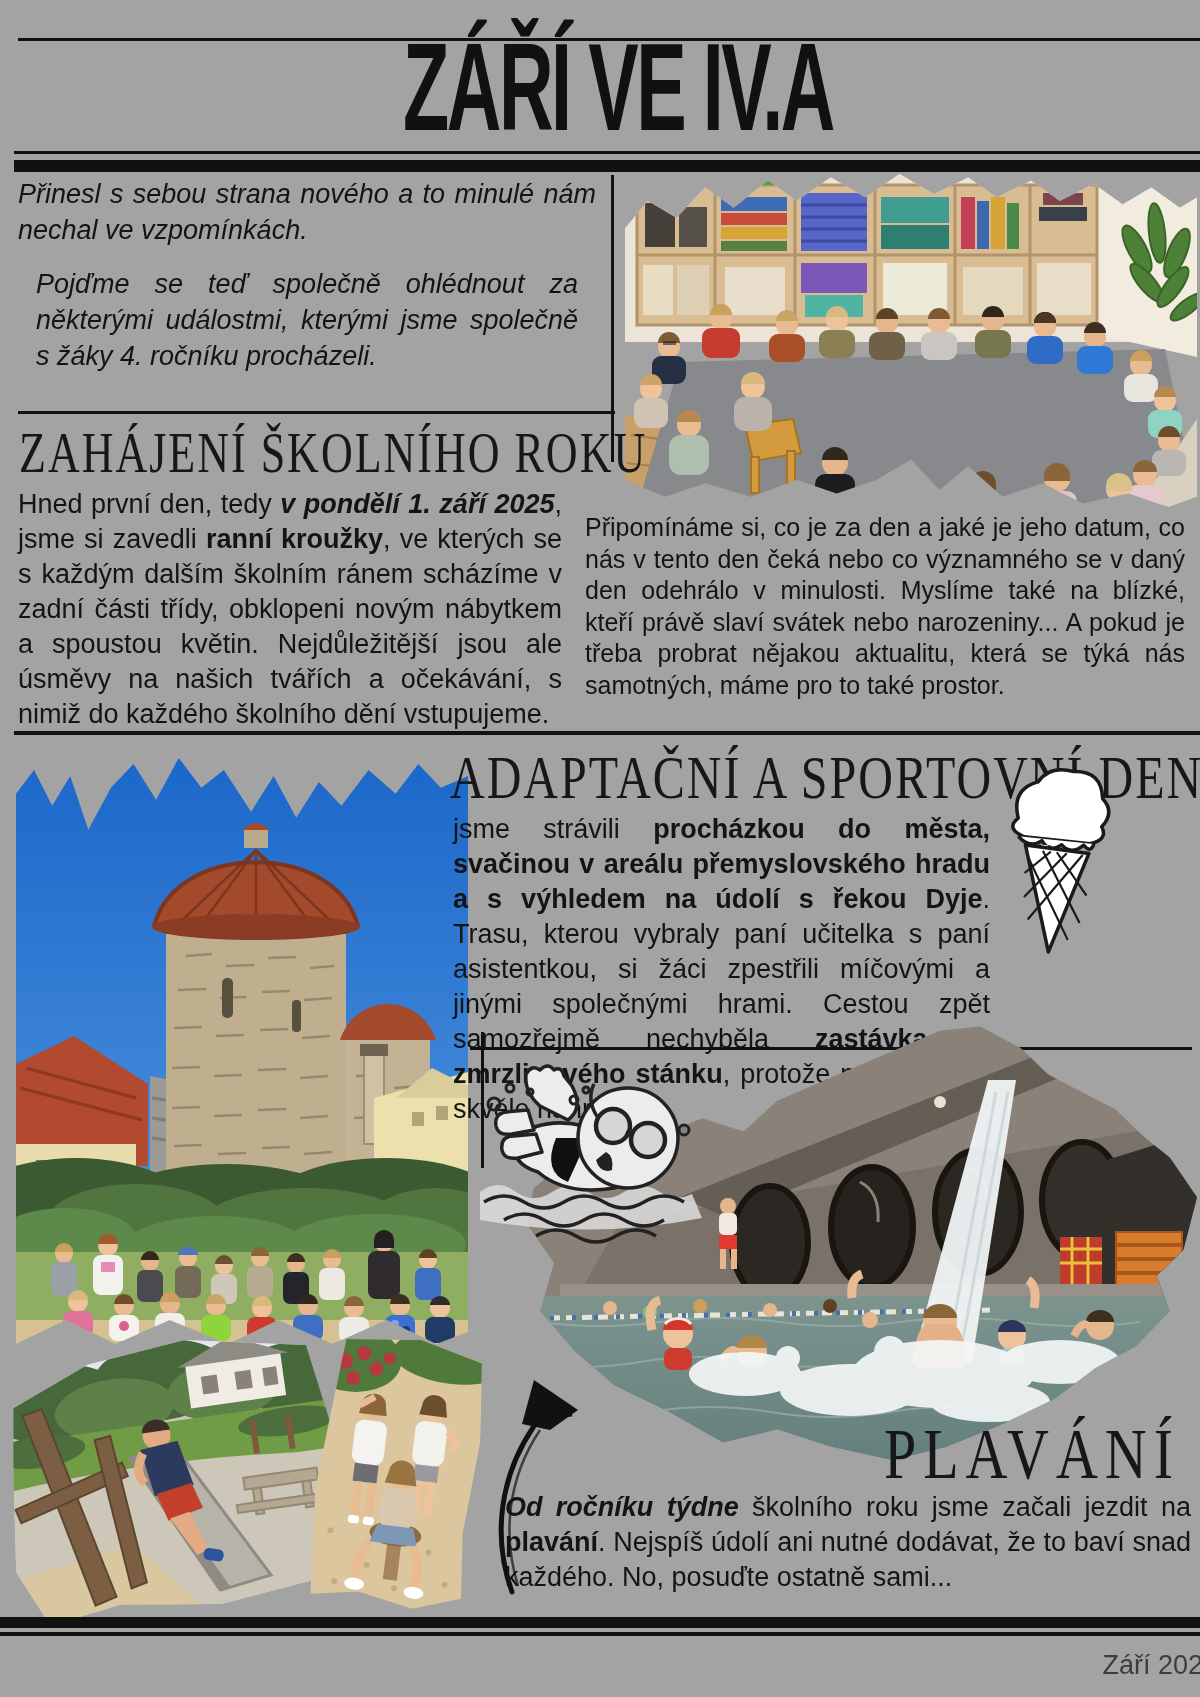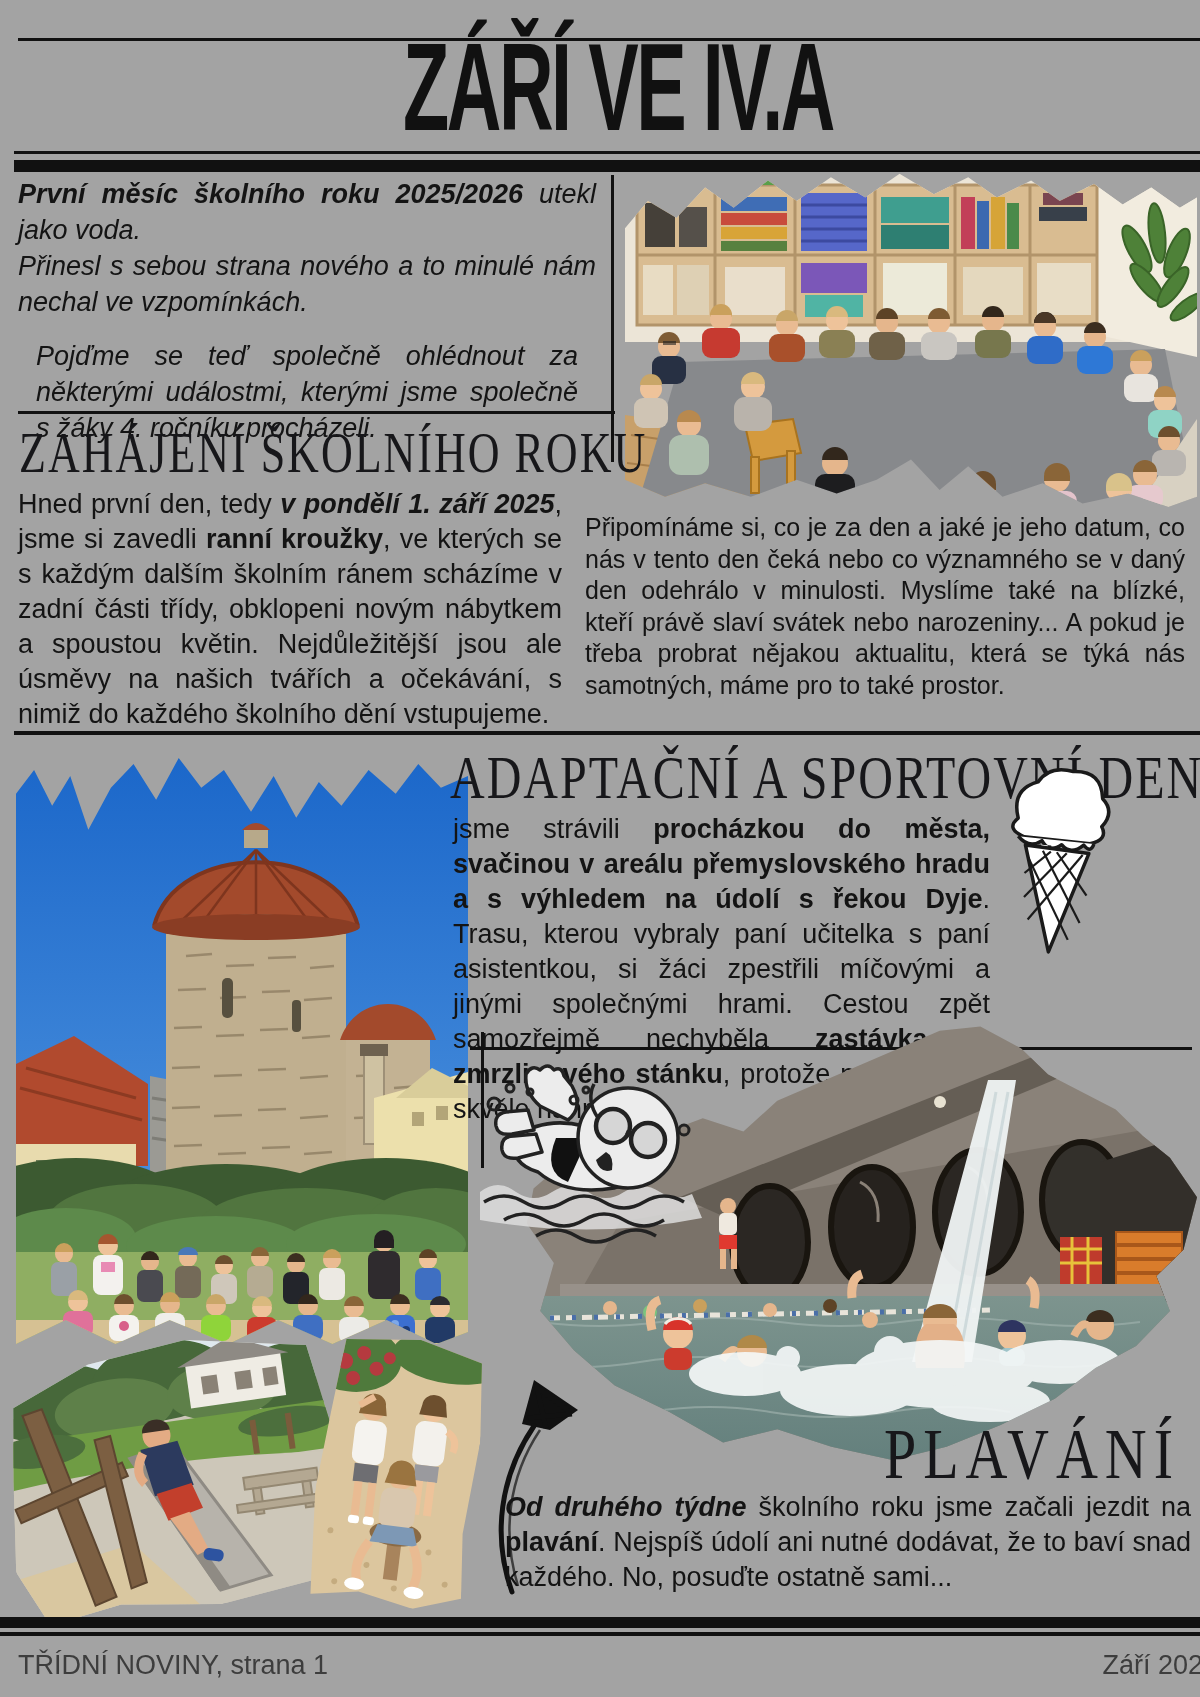--- a/index.html
+++ b/index.html
@@ -38,21 +38,20 @@
 <body>
 
 <div class="page">
 
   <div class="rule" style="left:18px;right:18px;top:38px;height:3px;"></div>
   <div class="masthead-title">ZÁŘÍ VE IV.A</div>
   <div class="rule" style="left:14px;right:14px;top:151px;height:3px;"></div>
   <div class="rule" style="left:14px;right:14px;top:160px;height:12px;"></div>
 
   <div class="bodytxt" style="left:18px;top:176px;width:578px;line-height:36px;">
-    <p style="margin:0;"><span class="b i">První měsíc školního roku 2025/2026</span><span class="i"> utekl jako voda.</span></p>
     <p style="margin:0;"><span class="i">Přinesl s sebou strana nového a to minulé nám nechal ve vzpomínkách.</span></p>
     <p style="margin:18px;"><span class="i">Pojďme se teď společně ohlédnout za některými událostmi, kterými jsme společně s žáky 4. ročníku procházeli.</span></p>
   </div>
   <div class="rule" style="left:611px;top:175px;width:2.5px;height:287px;"></div>
   <div class="rule" style="left:18px;top:411px;width:597px;height:2.5px;"></div>
 
   <div class="photo clip-classroom" role="img" style="left:625px;top:167px;width:572px;height:340px;" aria-label="Žáci sedící v kruhu ve třídě">
     <svg viewBox="0 0 572 340" preserveAspectRatio="none">
       <rect x="0" y="0" width="572" height="175" fill="#ece5d7"></rect>
       <polygon points="460,0 572,0 572,190 460,165" fill="#f2ecdf"></polygon>
@@ -772,20 +771,19 @@
   <div class="abs" role="img" style="left:478px;top:1358px;width:132px;height:242px;" aria-label="šipka">
     <svg viewBox="0 0 132 242">
       <polygon points="56,22 100,52 72,72 44,66" fill="#111"></polygon>
       <path d="M60,30 L92,54 M50,60 L94,56 M58,26 L68,70" stroke="#111" stroke-width="5" fill="none"></path>
       <path d="M56,68 C22,118 14,178 34,234" stroke="#111" stroke-width="5" fill="none" stroke-linecap="round"></path>
       <path d="M62,72 C30,120 24,176 40,228" stroke="#111" stroke-width="2.5" fill="none" opacity=".7"></path>
     </svg>
   </div>
 
   <div class="display" style="left:800px;top:1412px;width:380px;text-align:right;font-size:58px;letter-spacing:7px;transform:scale(1,1.25);transform-origin:right top;">PLAVÁNÍ</div>
-  <div class="bodytxt" style="left:505px;top:1490px;width:686px;"><span class="b i">Od druhého týdne</span><span> školního roku jsme začali jezdit na </span><span class="b">plavání</span><span>. Nejspíš údolí ani nutné dodávat, že to baví snad každého. No, posuďte ostatně sami...</span></div>
+  <div class="bodytxt" style="left:505px;top:1490px;width:686px;"><span class="b i">Od ročníku týdne</span><span> školního roku jsme začali jezdit na </span><span class="b">plavání</span><span>. Nejspíš údolí ani nutné dodávat, že to baví snad každého. No, posuďte ostatně sami...</span></div>
 
   <div class="rule" style="left:0;right:16px;top:1617px;height:11px;"></div>
   <div class="rule" style="left:0;right:16px;top:1632px;height:3.5px;"></div>
-  <div class="footer-txt" style="left:18px;top:1650px;">TŘÍDNÍ NOVINY, strana 1</div>
   <div class="footer-txt" style="right:18px;top:1650px;text-align:left;">Září 2025</div>
 
 </div>
 
 </body></html>

